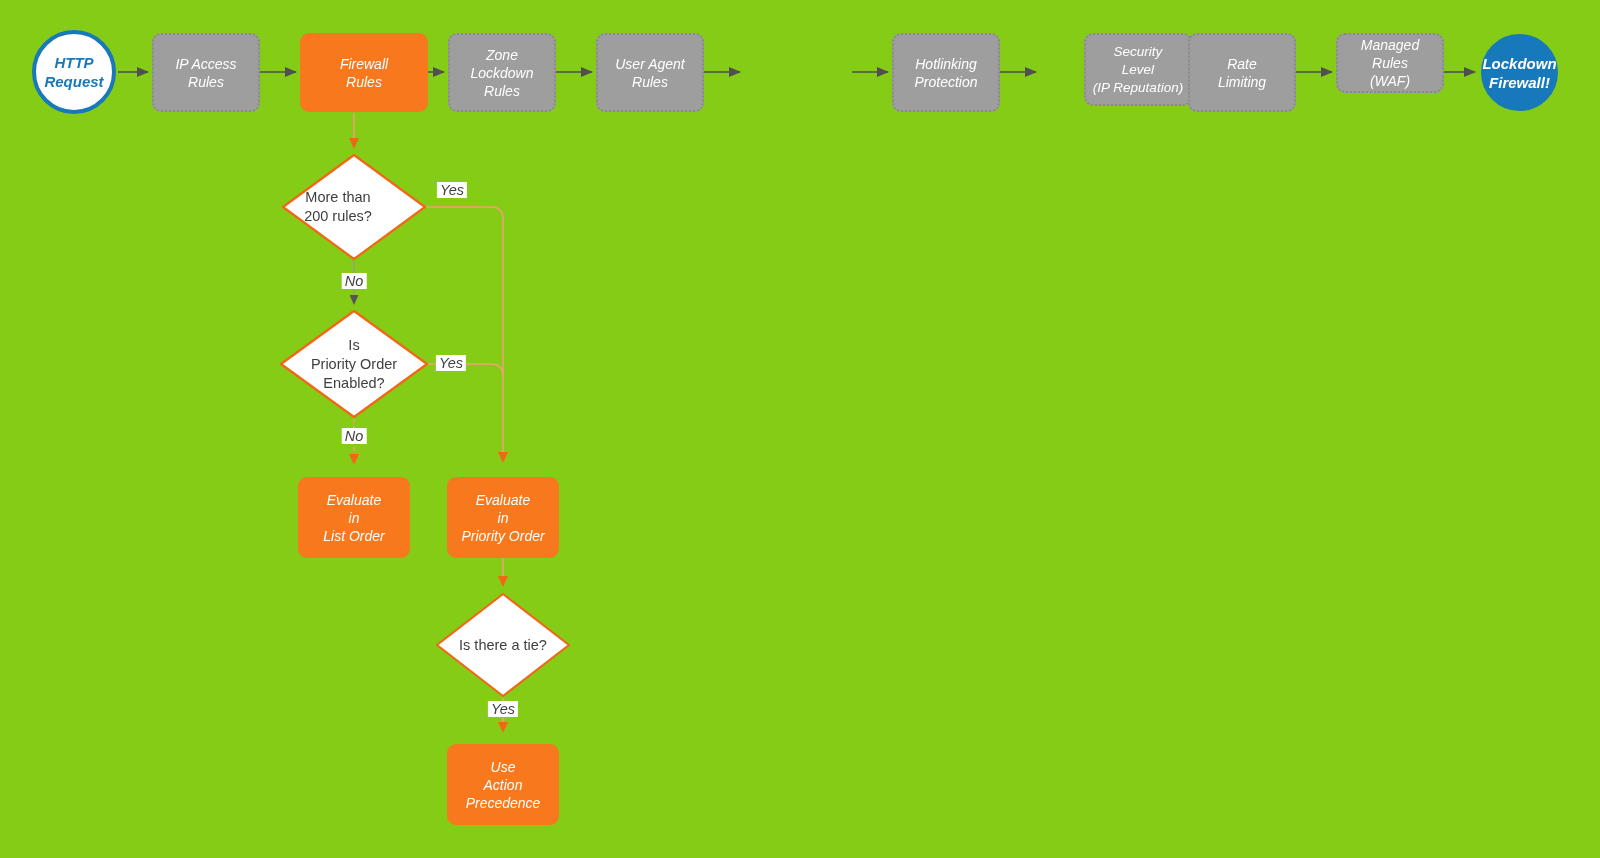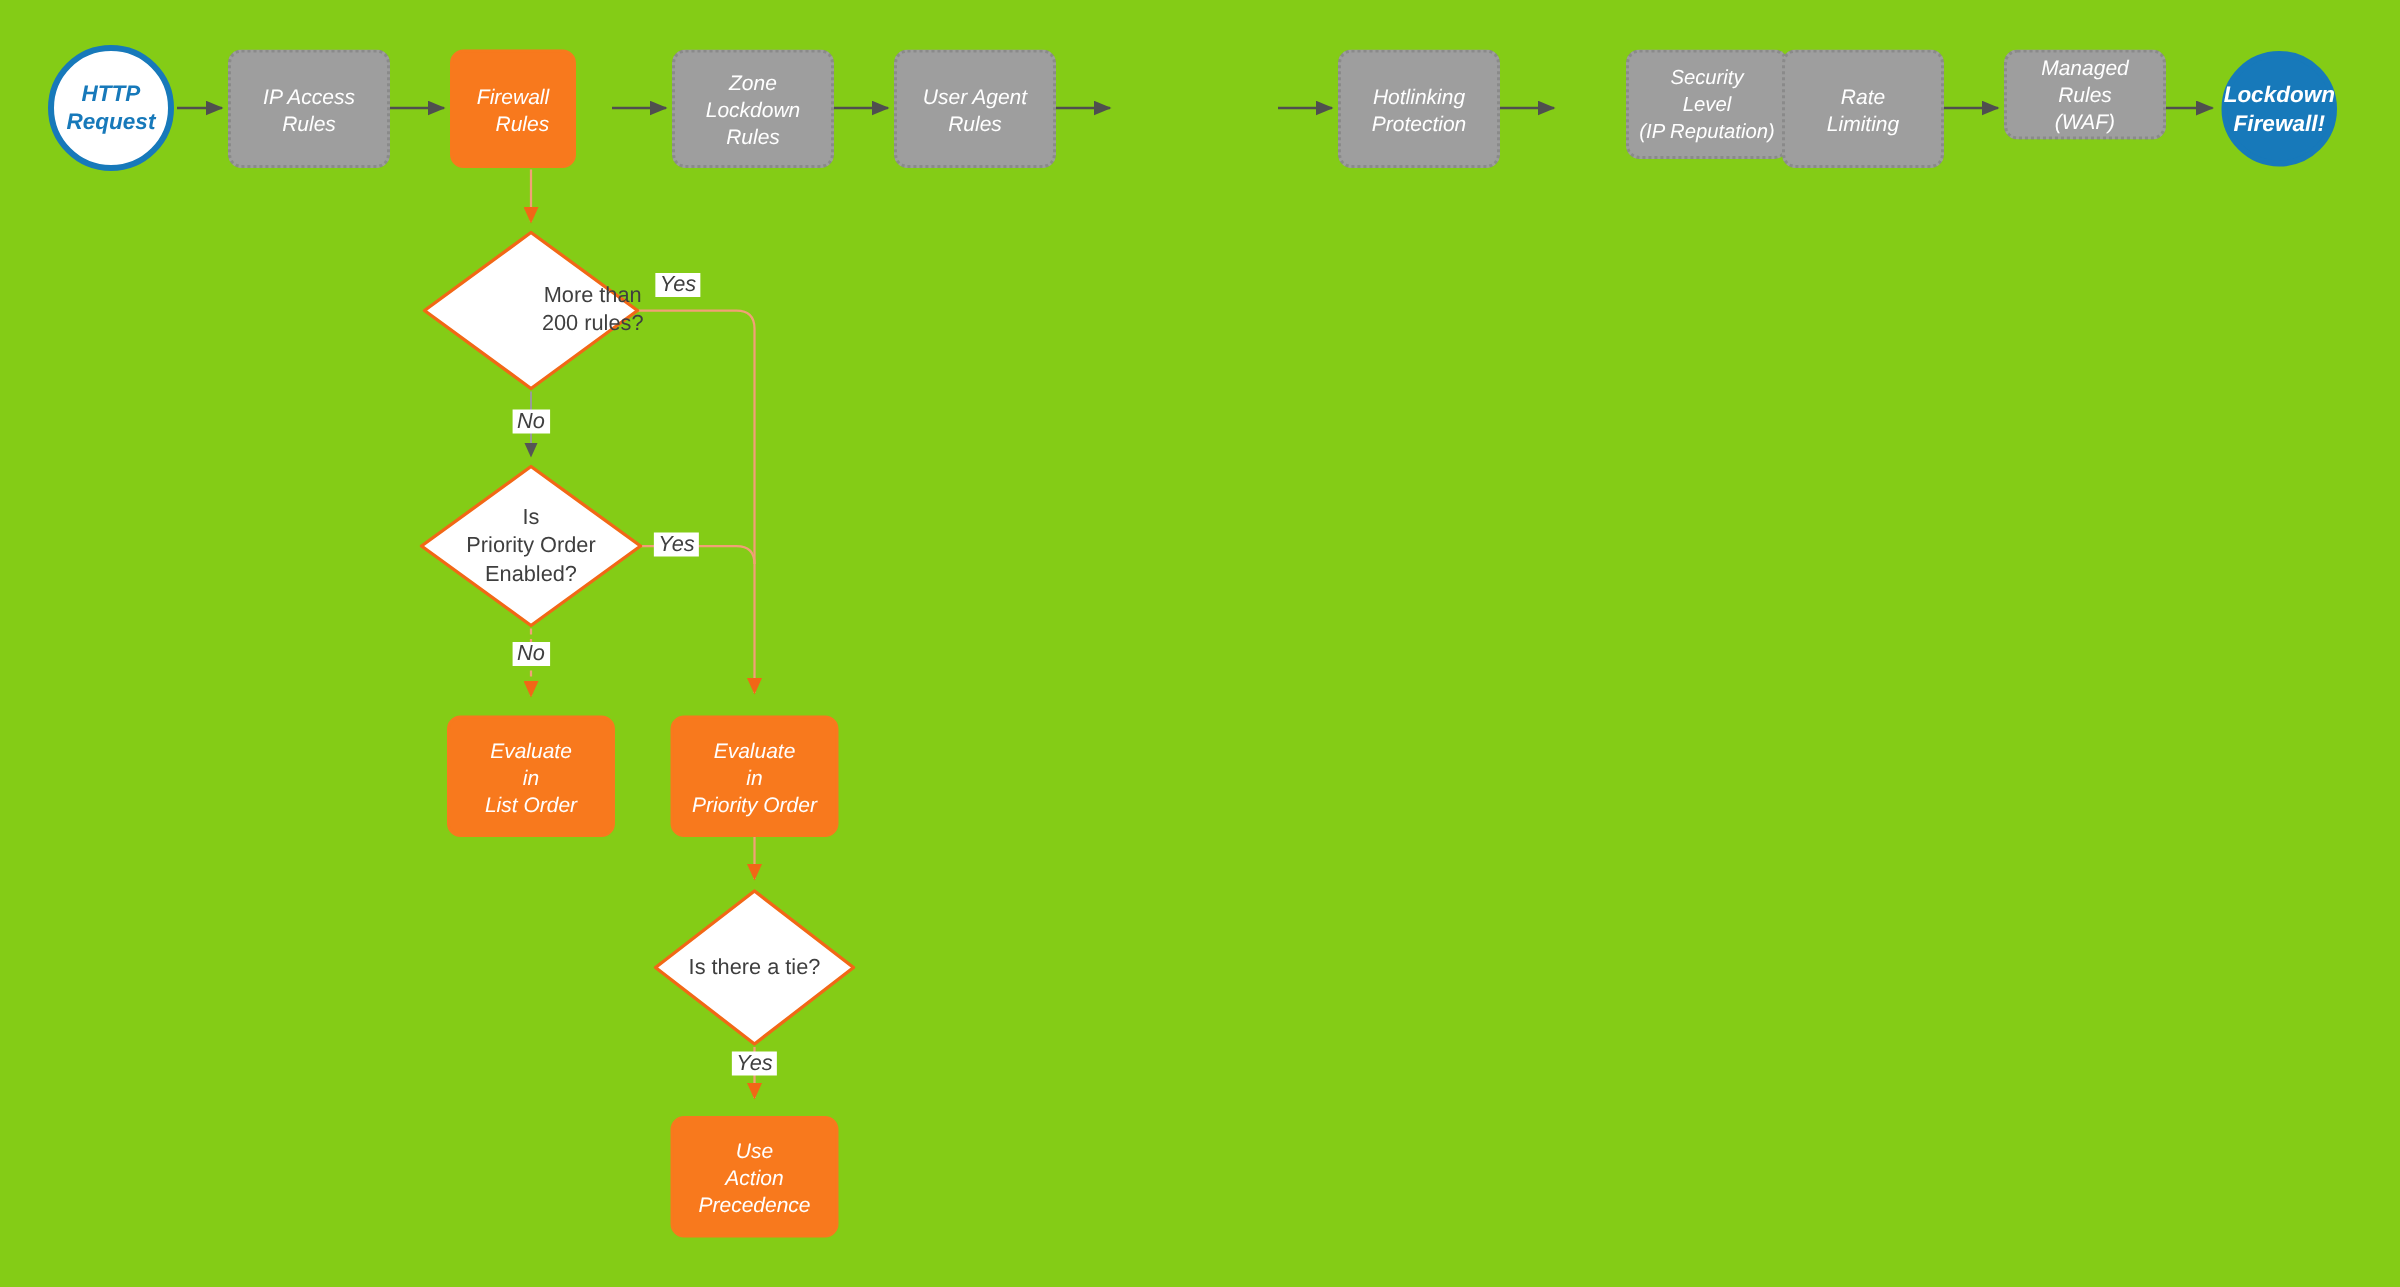--- a/index.html
+++ b/index.html
@@ -91,21 +91,21 @@
 
   <div class="node circle start-circle" style="left:32px; top:30px; width:84px; height:84px;">
     <span class="lbl">HTTP
 Request</span>
   </div>
 
   <div class="node pbox" style="left:152px; top:33px; width:108px; height:79px;">
     <span class="lbl">IP Access
 Rules</span>
   </div>
-  <div class="node obox" style="left:300px; top:33px; width:84px; height:79px;text-align:right;">
+  <div class="node obox" style="left:300px; top:33px; width:128px; height:79px;">
     <span class="lbl">Firewall
 Rules</span>
   </div>
   <div class="node pbox" style="left:448px; top:33px; width:108px; height:79px;">
     <span class="lbl">Zone
 Lockdown
 Rules</span>
   </div>
   <div class="node pbox" style="left:596px; top:33px; width:108px; height:79px;">
     <span class="lbl">User Agent
@@ -128,21 +128,21 @@
     <span class="lbl">Managed
 Rules
 (WAF)</span>
   </div>
 
   <div class="node circle end-circle" style="left:1481px; top:34px; width:77px; height:77px;">
     <span class="lbl">Lockdown
 Firewall!</span>
   </div>
 
-  <div class="dtext" style="left:299px; top:177px; width:130px; height:60px;justify-content:flex-end;">
+  <div class="dtext" style="left:273px; top:177px; width:130px; height:60px;">
     <span class="lbl">More than
 200 rules?</span>
   </div>
   <div class="dtext" style="left:289px; top:330px; width:130px; height:68px;">
     <span class="lbl">Is
 Priority Order
 Enabled?</span>
   </div>
   <div class="dtext" style="left:433px; top:633px; width:140px; height:24px;">
     <span class="lbl">Is there a tie?</span>

